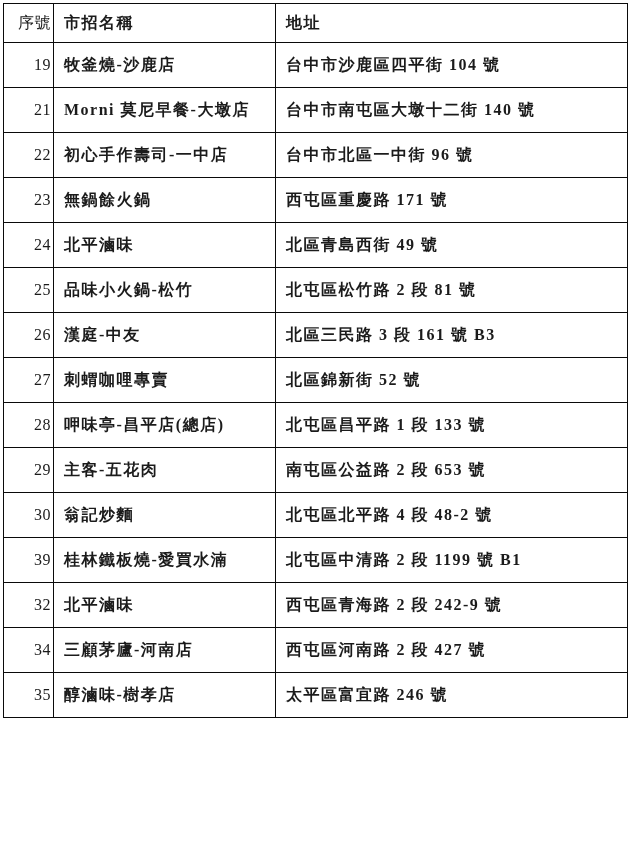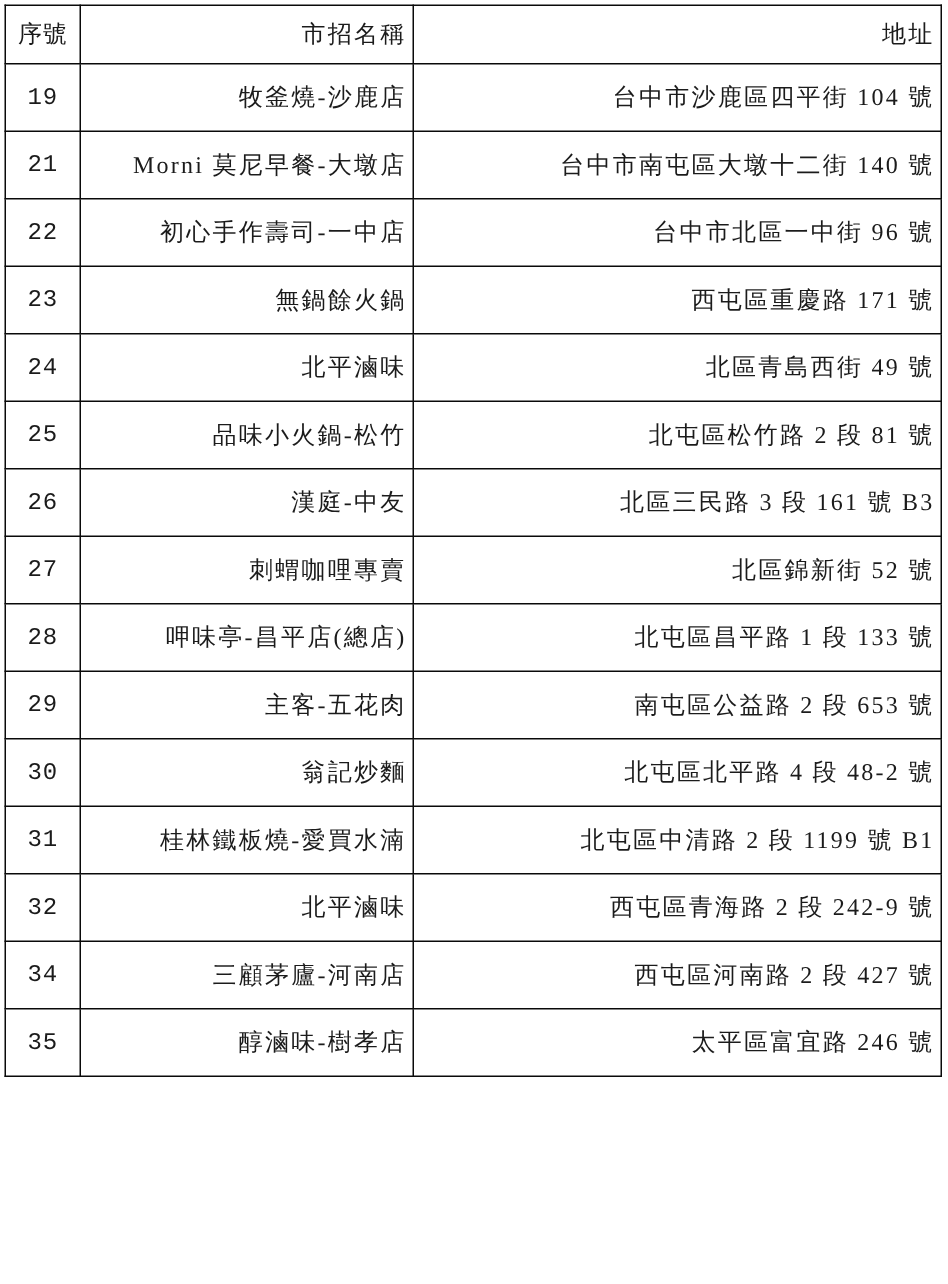--- a/index.html
+++ b/index.html
@@ -34,28 +34,28 @@
     font-weight: normal;
     letter-spacing: 1.5px;
     vertical-align: middle;
     overflow: hidden;
     white-space: nowrap;
     box-sizing: border-box;
   }
   thead th { height: 39px; }
   tbody td { height: 45px; }
   .cell-no {
-    text-align: center;
+    text-align: right;
     letter-spacing: 0.5px;
     padding: 0 2px;
-    font-family: Liberation Mono, monospace;
   }
   .cell-name, .cell-address {
-    text-align: right;
+    text-align: left;
     padding: 0 4px 0 10px;
+    font-weight: bold;
   }
 </style>
 </head>
 <body>
 
 <div class="page">
   <table class="store-table">
     <colgroup>
       <col class="c1">
       <col class="c2">
@@ -118,21 +118,21 @@
           <td class="cell-no">29</td>
           <td class="cell-name">主客-五花肉</td>
           <td class="cell-address">南屯區公益路 2 段 653 號</td>
         </tr>
         <tr>
           <td class="cell-no">30</td>
           <td class="cell-name">翁記炒麵</td>
           <td class="cell-address">北屯區北平路 4 段 48-2 號</td>
         </tr>
         <tr>
-          <td class="cell-no">31</td>
+          <td class="cell-no">39</td>
           <td class="cell-name">桂林鐵板燒-愛買水湳</td>
           <td class="cell-address">北屯區中清路 2 段 1199 號 B1</td>
         </tr>
         <tr>
           <td class="cell-no">32</td>
           <td class="cell-name">北平滷味</td>
           <td class="cell-address">西屯區青海路 2 段 242-9 號</td>
         </tr>
         <tr>
           <td class="cell-no">34</td>

